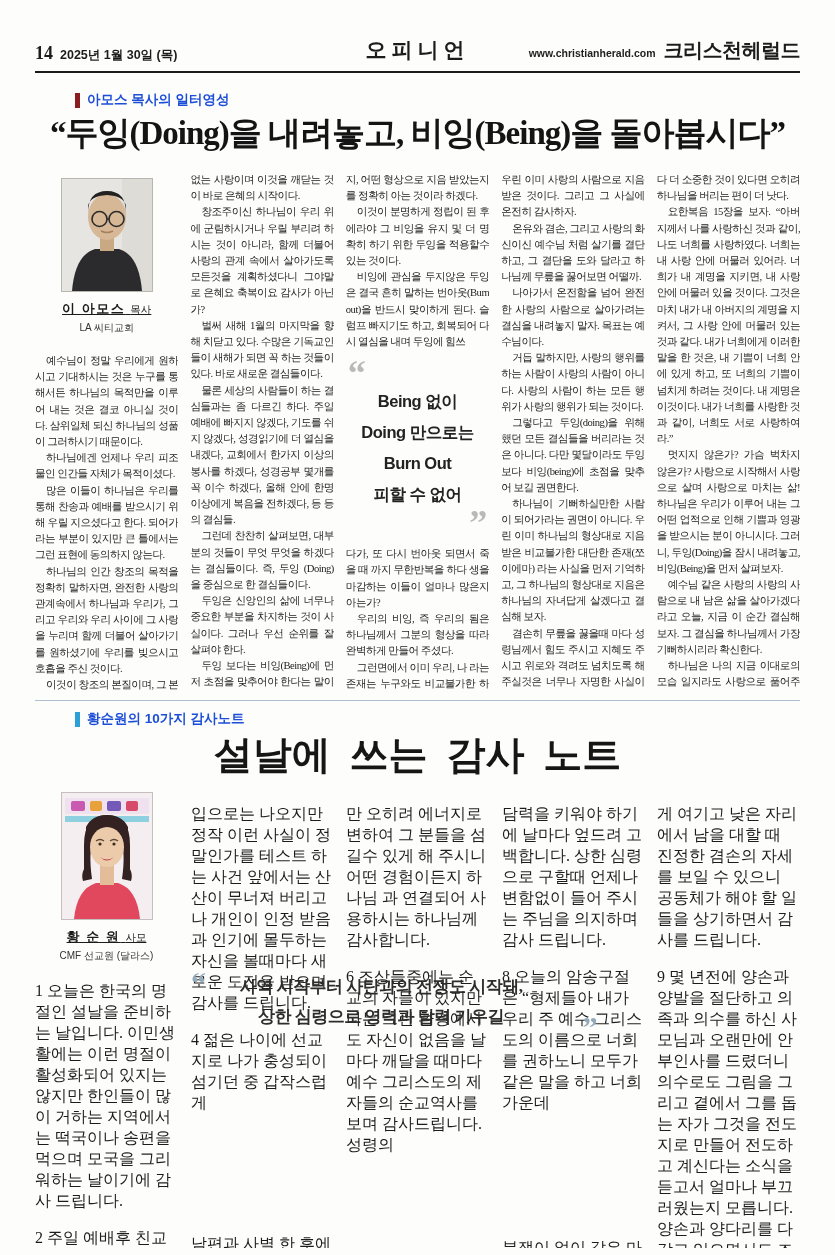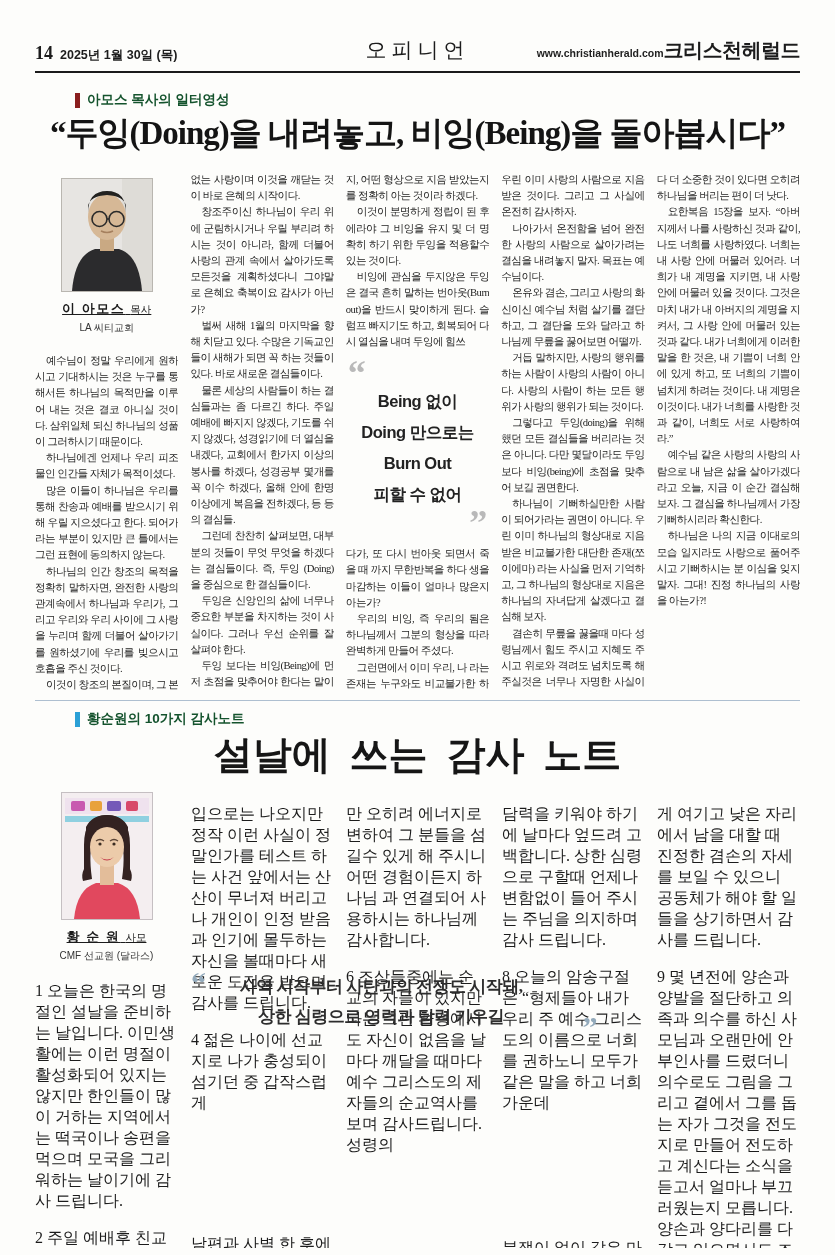--- a/index.html
+++ b/index.html
@@ -4,27 +4,27 @@
 <style>
   html,body{margin:0;padding:0;background:#e9e9e9;}
   .sheet{position:relative;width:835px;height:1255px;margin:0 auto;background:#fdfdfb;overflow:hidden;
          font-family:"Liberation Serif",serif;color:#1c1c1c;}
   
   .header{position:absolute;top:36px;left:35px;width:765px;border-bottom:2.5px solid #1b1b1b;
           display:flex;align-items:flex-end;padding-bottom:7px;box-sizing:border-box;}
   .h-left{flex:1;display:flex;align-items:baseline;gap:7px;}
   .pagenum{font-size:18px;font-weight:600;}
   .date{font-family:"Liberation Sans",sans-serif;font-size:12.5px;font-weight:700;}
-  .h-center{flex:0 0 auto;font-family:"Liberation Sans",sans-serif;font-size:21px;font-weight:400;letter-spacing:5px;}
-  .h-right{flex:1;display:flex;justify-content:flex-end;align-items:baseline;gap:0;}
+  .h-center{flex:0 0 auto;font-family:"Liberation Sans",sans-serif;font-size:21px;font-weight:700;letter-spacing:5px;}
+  .h-right{flex:1;display:flex;justify-content:flex-end;align-items:baseline;gap:8px;}
   .url{font-family:"Liberation Sans",sans-serif;font-size:10.5px;font-weight:700;color:#222;}
   .masthead{font-family:Liberation Serif, serif;font-size:20px;font-weight:900;letter-spacing:-0.5px;}
   
   .kicker{position:absolute;left:35px;display:flex;align-items:center;gap:7px;
-          font-family:"Liberation Sans",sans-serif;font-weight:700;font-size:13.5px;color:#14532d;padding-left:40px;}
+          font-family:"Liberation Sans",sans-serif;font-weight:700;font-size:13.5px;color:#1d4ed8;padding-left:40px;}
   .k1{top:91px}.k2{top:710px}
   .kbar{width:5px;height:15px;display:inline-block;}
   .kbar.red{background:#8a1e1e}.kbar.blue{background:#2ba0d6}
   
   .headline1{position:absolute;top:111px;left:35px;width:765px;margin:0;text-align:center;
              font-family:"Liberation Serif",serif;font-weight:700;font-size:33px;letter-spacing:-1px;color:#141414;}
   .headline2{position:absolute;top:728px;left:35px;width:765px;margin:0;text-align:center;
              font-family:Liberation Sans, sans-serif;font-weight:800;font-size:39px;word-spacing:8px;color:#161616;}
   
   .cols{position:absolute;top:172px;left:35px;width:765px;height:521px;display:flex;gap:12px;}
@@ -133,31 +133,32 @@
         <div class="pq1-line">피할 수 없어</div>
         <span class="qmark q-close">”</span>
       </div>
       <p class="cont">다가, 또 다시 번아웃 되면서 죽을 때 까지 무한반복을 하다 생을 마감하는 이들이 얼마나 많은지 아는가?</p>
       <p>우리의 비잉, 즉 우리의 됨은 하나님께서 그분의 형상을 따라 완벽하게 만들어 주셨다.</p>
       <p>그런면에서 이미 우리, 나 라는 존재는 누구와도 비교불가한 하나님의 형상대로 지음받은 엄청난 존재임임을 잊지말자. 그렇다,</p>
     </div>
 
     <div class="col">
       <p class="cont">우린 이미 사랑의 사람으로 지음 받은 것이다. 그리고 그 사실에 온전히 감사하자.</p>
+      <p>온유와 겸손, 그리고 사랑의 화신이신 예수님 처럼 살기를 결단하고, 그 결단을 도와 달라고 하나님께 무릎을 꿇어보면 어떨까.</p>
       <p>나아가서 온전함을 넘어 완전한 사랑의 사람으로 살아가려는 결심을 내려놓지 말자. 목표는 예수님이다.</p>
-      <p>온유와 겸손, 그리고 사랑의 화신이신 예수님 처럼 살기를 결단하고, 그 결단을 도와 달라고 하나님께 무릎을 꿇어보면 어떨까.</p>
       <p>거듭 말하지만, 사랑의 행위를 하는 사람이 사랑의 사람이 아니다. 사랑의 사람이 하는 모든 행위가 사랑의 행위가 되는 것이다.</p>
       <p>그렇다고 두잉(doing)을 위해 했던 모든 결심들을 버리라는 것은 아니다. 다만 몇달이라도 두잉보다 비잉(being)에 초점을 맞추어 보길 권면한다.</p>
       <p>하나님이 기뻐하실만한 사람이 되어가라는 권면이 아니다. 우린 이미 하나님의 형상대로 지음받은 비교불가한 대단한 존재(쪼이에마) 라는 사실을 먼저 기억하고, 그 하나님의 형상대로 지음은 하나님의 자녀답게 살겠다고 결심해 보자.</p>
       <p>겸손히 무릎을 꿇을때 마다 성령님께서 힘도 주시고 지혜도 주시고 위로와 격려도 넘치도록 해 주실것은 너무나 자명한 사실이다. 사랑보다 더 소중한 것이 있다면 하나님을 버려도 된다. 사랑보</p>
     </div>
 
     <div class="col">
       <p class="cont">다 더 소중한 것이 있다면 오히려 하나님을 버리는 편이 더 낫다.</p>
       <p>요한복음 15장을 보자. “아버지께서 나를 사랑하신 것과 같이, 나도 너희를 사랑하였다. 너희는 내 사랑 안에 머물러 있어라. 너희가 내 계명을 지키면, 내 사랑 안에 머물러 있을 것이다. 그것은 마치 내가 내 아버지의 계명을 지켜서, 그 사랑 안에 머물러 있는 것과 같다. 내가 너희에게 이러한 말을 한 것은, 내 기쁨이 너희 안에 있게 하고, 또 너희의 기쁨이 넘치게 하려는 것이다. 내 계명은 이것이다. 내가 너희를 사랑한 것과 같이, 너희도 서로 사랑하여라.”</p>
+      <p>멋지지 않은가? 가슴 벅차지 않은가? 사랑으로 시작해서 사랑으로 살며 사랑으로 마치는 삶! 하나님은 우리가 이루어 내는 그 어떤 업적으로 인해 기쁨과 영광을 받으시는 분이 아니시다. 그러니, 두잉(Doing)을 잠시 내려놓고, 비잉(Being)을 먼저 살펴보자.</p>
       <p>예수님 같은 사랑의 사랑의 사람으로 내 남은 삶을 살아가겠다 라고 오늘, 지금 이 순간 결심해 보자. 그 결심을 하나님께서 가장 기뻐하시리라 확신한다.</p>
       <p>하나님은 나의 지금 이대로의 모습 일지라도 사랑으로 품어주시고 기뻐하시는 분 이심을 잊지 말자. 그대! 진정 하나님의 사랑을 아는가?!</p>
     </div>
   </div>
 
   <div class="divider"></div>
 
   <div class="kicker k2">
     <span class="kbar blue"></span>
     <span>황순원의 10가지 감사노트</span>

